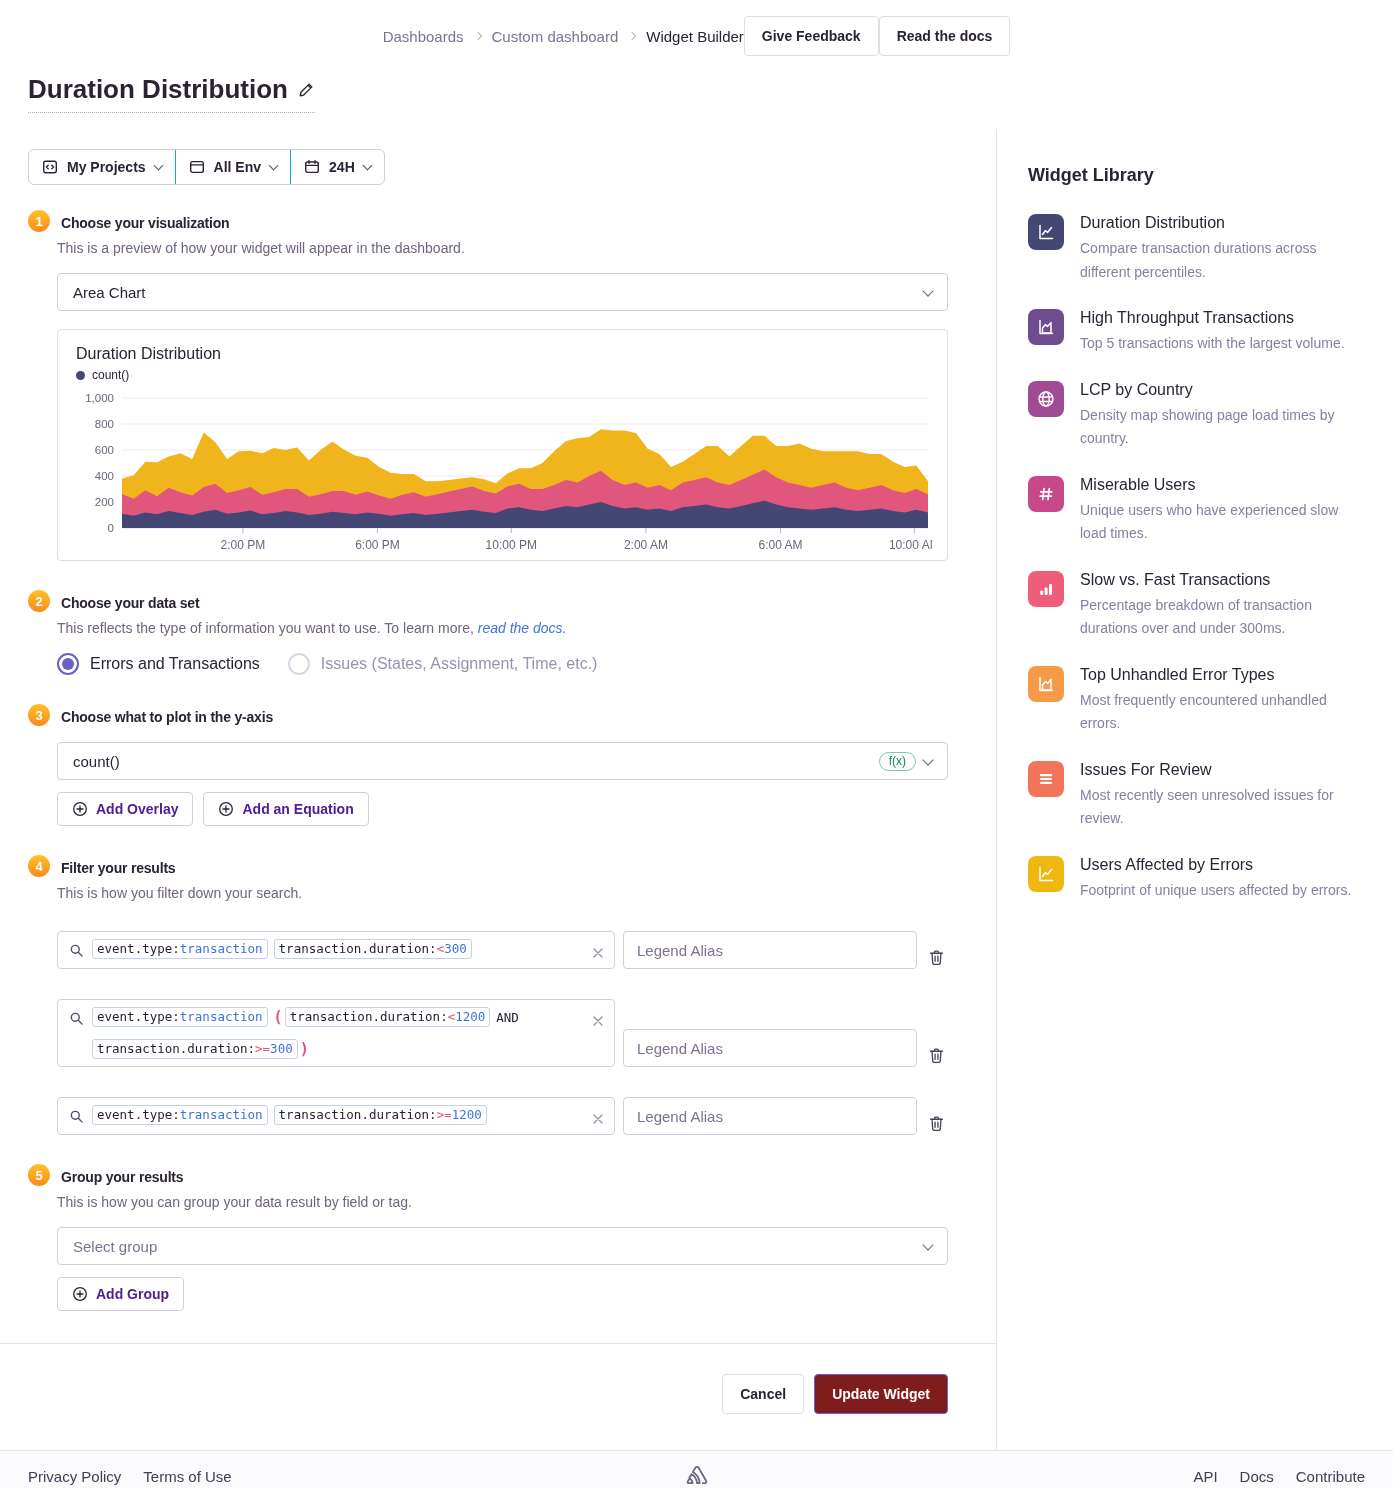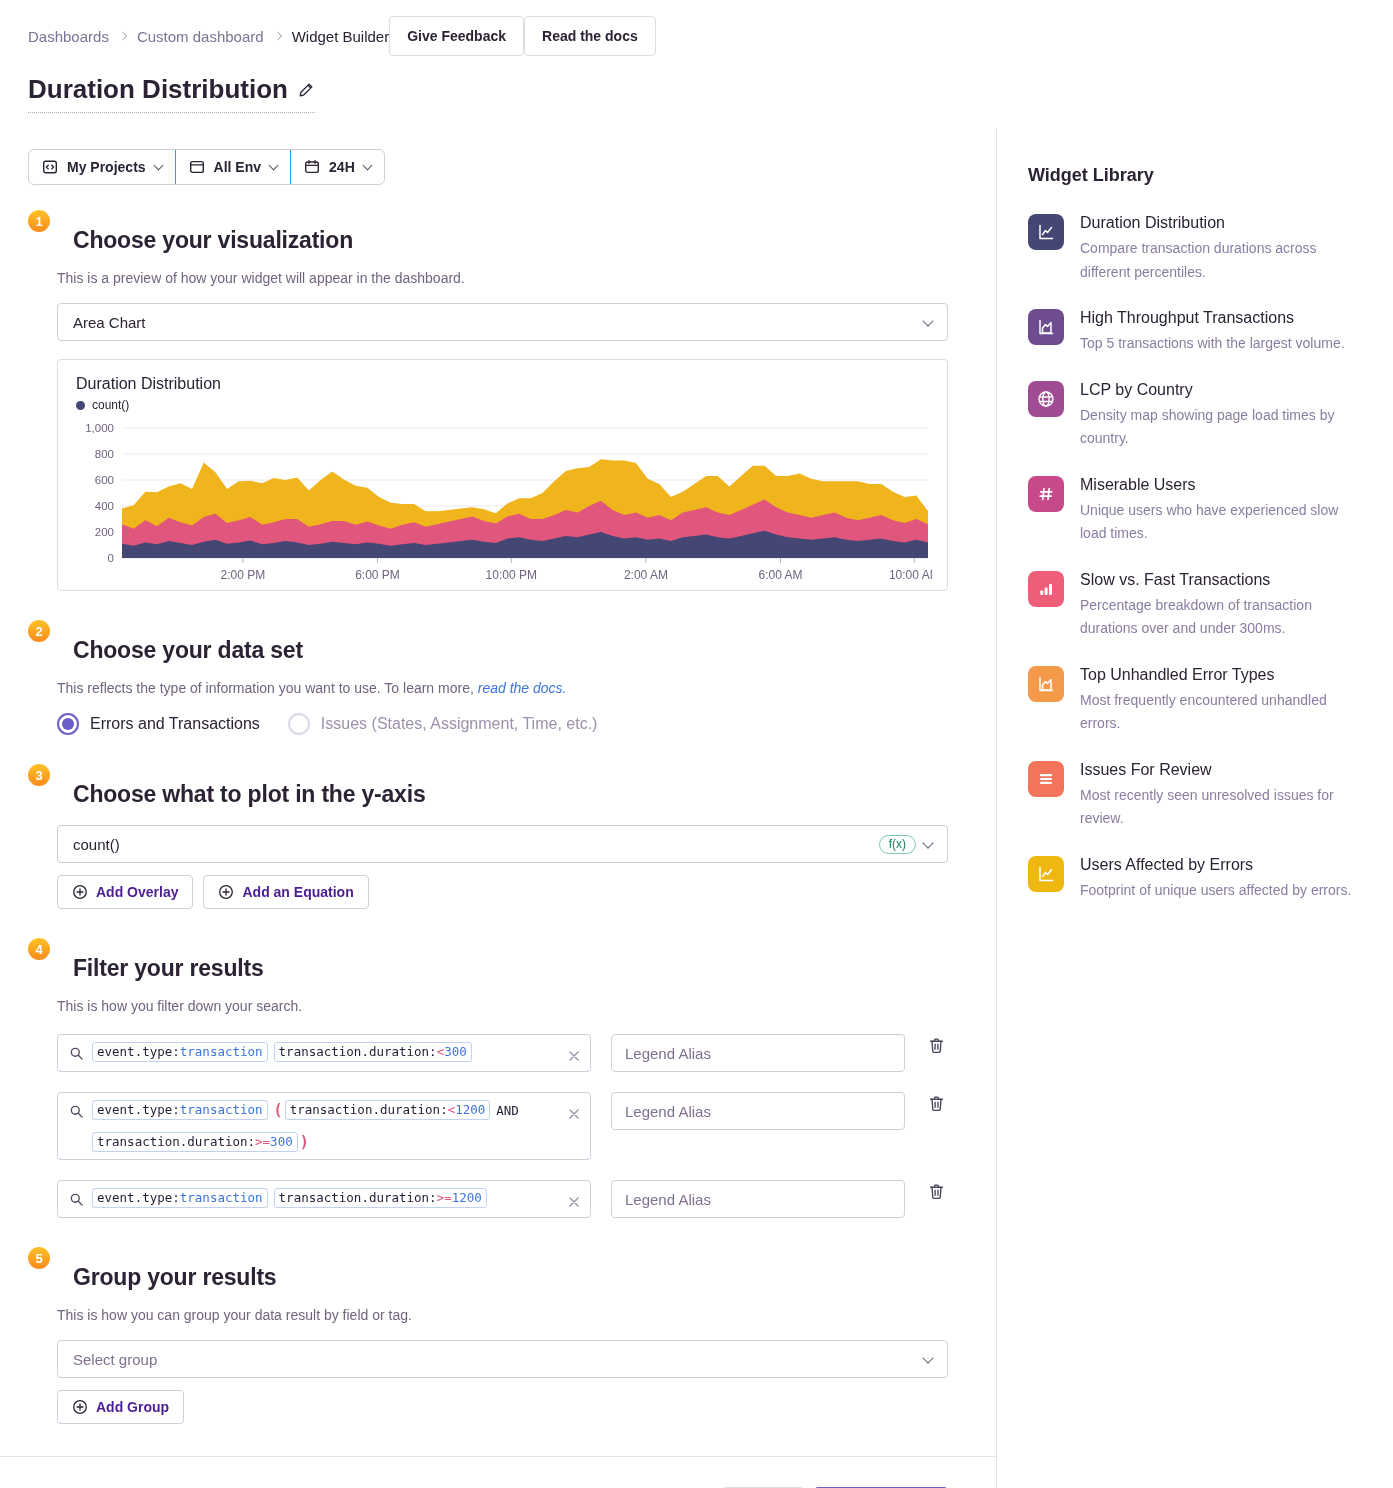--- a/index.html
+++ b/index.html
@@ -4,21 +4,21 @@
 <style>
   * { box-sizing: border-box; }
   html,body { margin:0; padding:0; }
   body {
     width: 1393px; min-height: 1488px;
     font-family: "Liberation Sans", sans-serif;
     color: #2b2233; background: #fff;
     display: flex; flex-direction: column;
   }
   
-  .topbar { display:flex; justify-content:flex-start; align-items:center; padding:16px 28px 0 28px; }
+  .topbar { display:flex; justify-content:center; align-items:center; padding:16px 28px 0 28px; }
   .crumbs { display:flex; align-items:center; gap:11px; font-size:15px; }
   .crumb-link { color:#7d7294; text-decoration:none; cursor:pointer; }
   .crumb-current { color:#2b2233; }
   .bsep { display:inline-block; width:6px; height:6px; border-right:1.6px solid #b5aec2; border-top:1.6px solid #b5aec2; transform:rotate(45deg); }
   .top-buttons { display:flex; }
   .btn { background:#fff; border:1px solid #e0dce5; border-radius:4px; padding:11px 17px; font-size:14px; font-weight:700; color:#2b2233; font-family:inherit; cursor:pointer; }
   
   .title-row { padding:12px 28px 0 28px; }
   h1.page-title { display:inline-flex; align-items:center; gap:10px; font-size:26px; margin:6px 0 0 0; border-bottom:1px dotted #b3abbf; padding-bottom:7px; }
   
@@ -27,21 +27,21 @@
   .sidebar { flex:1; padding:32px 28px 0 31px; }
   
   .filterbar { display:inline-flex; border:1px solid #d4ccdb; border-radius:6px; background:#fff; }
   .fseg { display:flex; align-items:center; gap:9px; padding:9px 13px; font-size:14px; font-weight:700; cursor:pointer; }
   .fseg + .fseg { border-left:1px solid #0ea5e9; }
   .chev { display:inline-block; width:7px; height:7px; border-right:1.6px solid #57505f; border-bottom:1.6px solid #57505f; transform:rotate(45deg); margin-top:-3px; }
   .chev.gray { border-color:#6f637e; width:8px; height:8px; }
   
   .step { display:grid; grid-template-columns:29px 1fr; margin-top:30px; }
   .badge { width:22px; height:22px; border-radius:50%; background:linear-gradient(180deg,#FFC227,#F98A1C); color:#fff; font-size:13px; font-weight:700; display:flex; align-items:center; justify-content:center; margin-top:-1px; }
-  .step h2 { font-size:23px; margin:16px; letter-spacing:-0.2px; }
+  .step h2 { font-size:14px; margin:4px; letter-spacing:-0.2px; }
   .sub { font-size:14px; color:#71637e; margin-top:9px; }
   .sub a { color:#3c74dd; text-decoration:none; cursor:pointer;font-style:italic; }
   .selectbox { margin-top:17px; height:38px; border:1px solid #d4ccdb; border-radius:4px; display:flex; align-items:center; justify-content:space-between; padding:0 15px; font-size:15px; cursor:pointer; background:#fff; }
   .selectbox .ph { color:#80708f; }
   
   .chart-panel { margin-top:18px; border:1px solid #e0dce5; border-radius:4px; padding:15px 14px 6px 18px; }
   .chart-title { font-size:16px; }
   .legend { display:flex; align-items:center; gap:7px; margin-top:5px; font-size:12px; }
   .legend-dot { width:9px; height:9px; border-radius:50%; }
   #chart-svg { display:block; margin-top:12px; overflow:hidden; }
@@ -52,21 +52,21 @@
   .rdot.on { border:2px solid #6c5fc7; }
   .rdot.on::after { content:""; position:absolute; inset:3px; border-radius:50%; background:#6c5fc7; }
   .rdot.off { border:2px solid #ddd6e4; }
   .radio .off-label { color:#9c91ad; }
   
   .pill { border:1px solid #7fc8b2; color:#1c8462; background:#fbfefd; border-radius:10px; font-size:12px; padding:1px 9px 2px 9px; }
   .field-right { display:flex; align-items:center; gap:8px; }
   .add-btns { display:flex; gap:10px; margin-top:12px; }
   .btn2 { display:flex; align-items:center; gap:8px; background:#fff; border:1px solid #d4ccdb; border-radius:4px; padding:8px 14px; font-size:14px; font-weight:700; color:#4c1d95; font-family:inherit; cursor:pointer; }
   
-  .frow { display:flex; align-items:flex-start; gap:20px; margin-top:20px; }
+  .frow { display:flex; align-items:flex-end; gap:8px; margin-top:30px; }
   .searchbox { flex:1; border:1px solid #d4ccdb; border-radius:4px; min-height:38px; display:flex; align-items:flex-start; padding:0 10px 0 11px; background:#fff; cursor:text; }
   .searchbox .sicon { margin-top:11px; flex:none; }
   .searchbox .cicon { margin-top:13px; flex:none; cursor:pointer; }
   .tokens { flex:1; display:flex; flex-wrap:wrap; align-items:center; gap:6px; padding:7px 8px; font-family:"DejaVu Sans Mono", monospace; font-size:12.5px; }
   .token { border:1px solid #c3d1f0; border-radius:3px; padding:1px 4px 2px 4px; white-space:nowrap; background:#fff; }
   .tok-key { color:#241c32; }
   .tok-op { color:#e0557a; }
   .tok-val { color:#3c74dd; }
   .paren { color:#e0557a; font-size:15px; font-weight:bold; }
   .paren.open { margin-right:-4px; }

